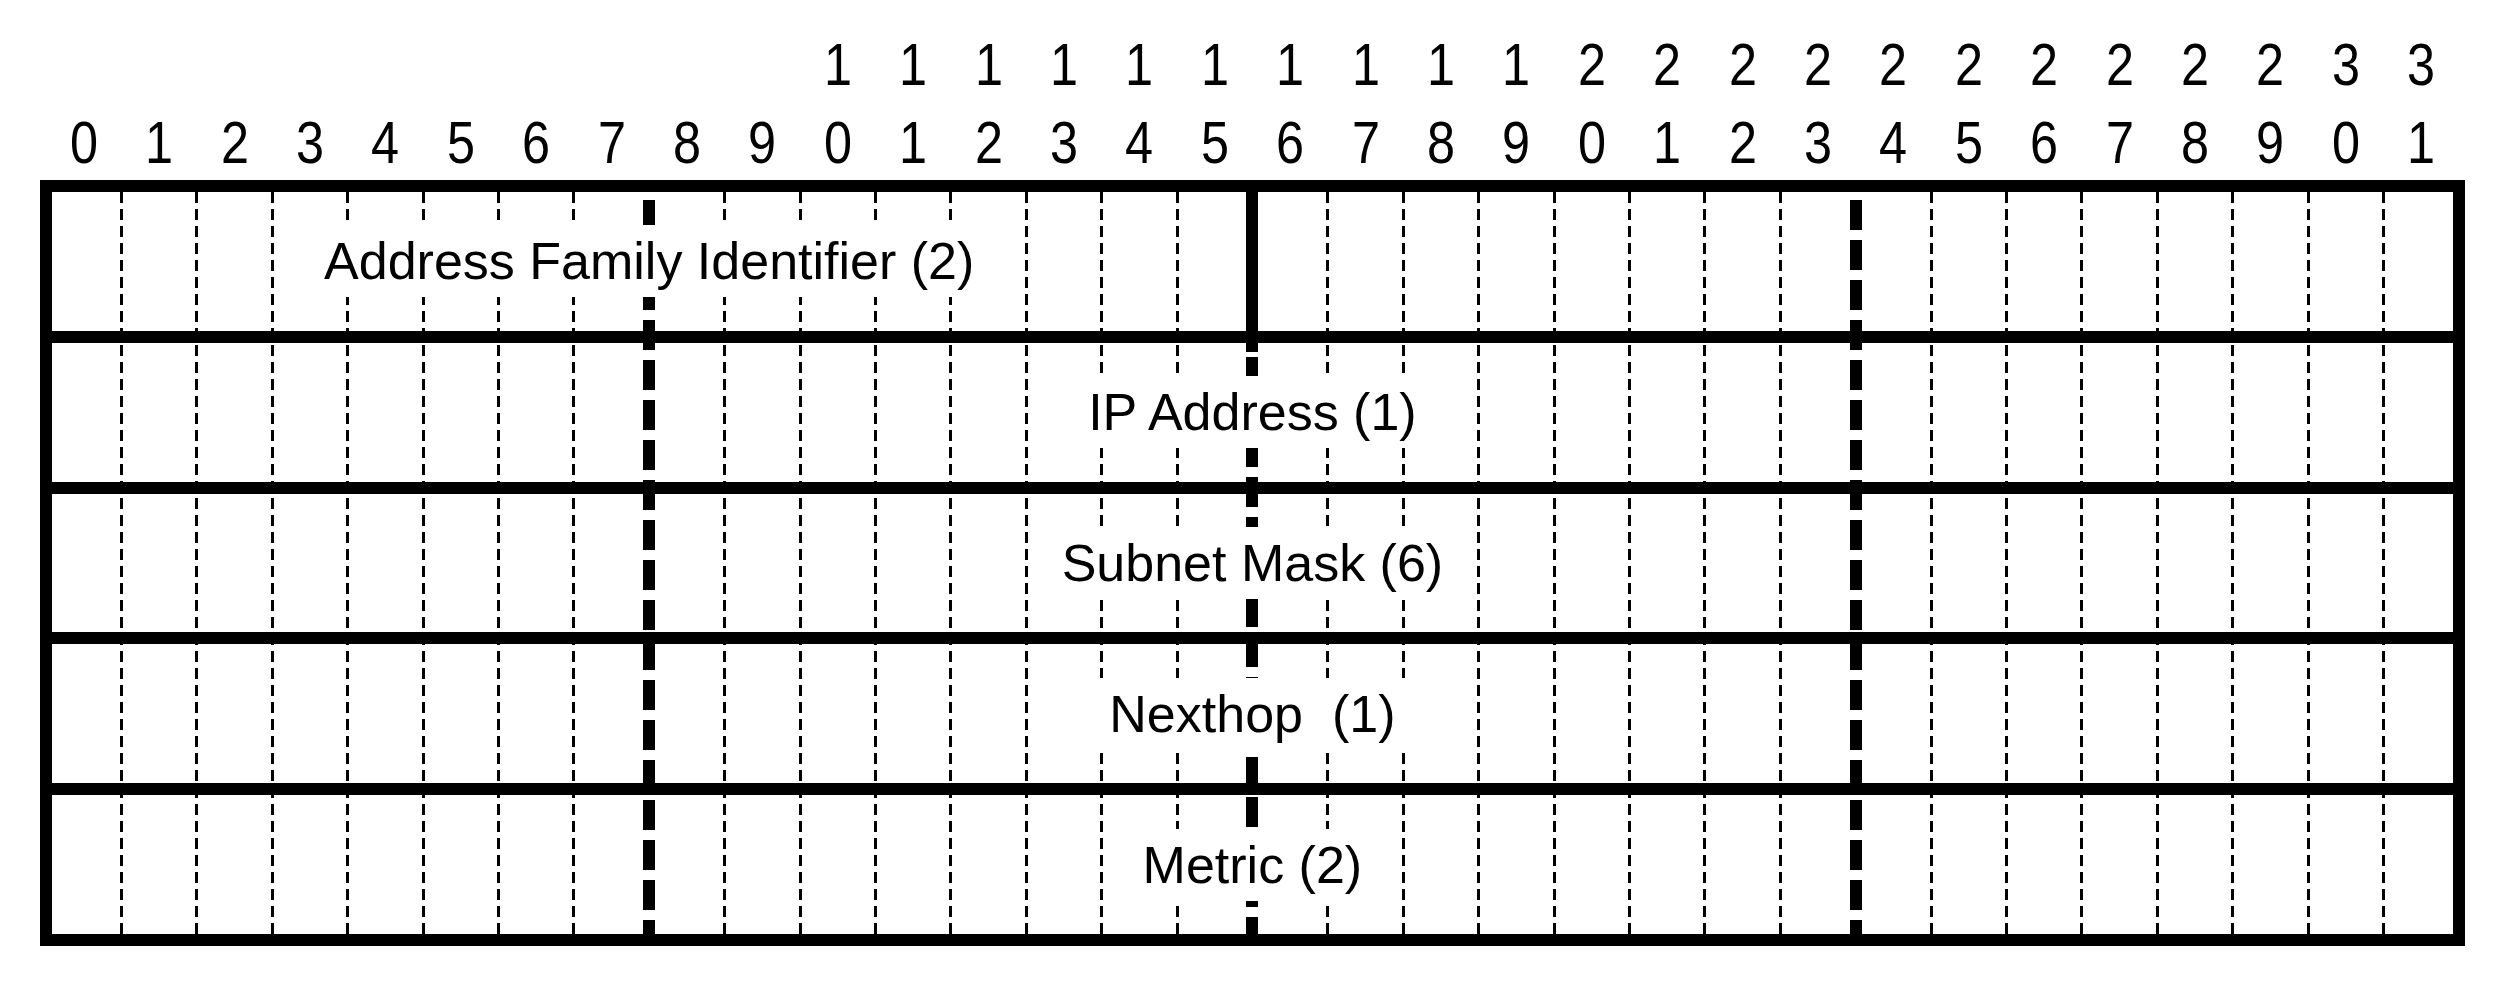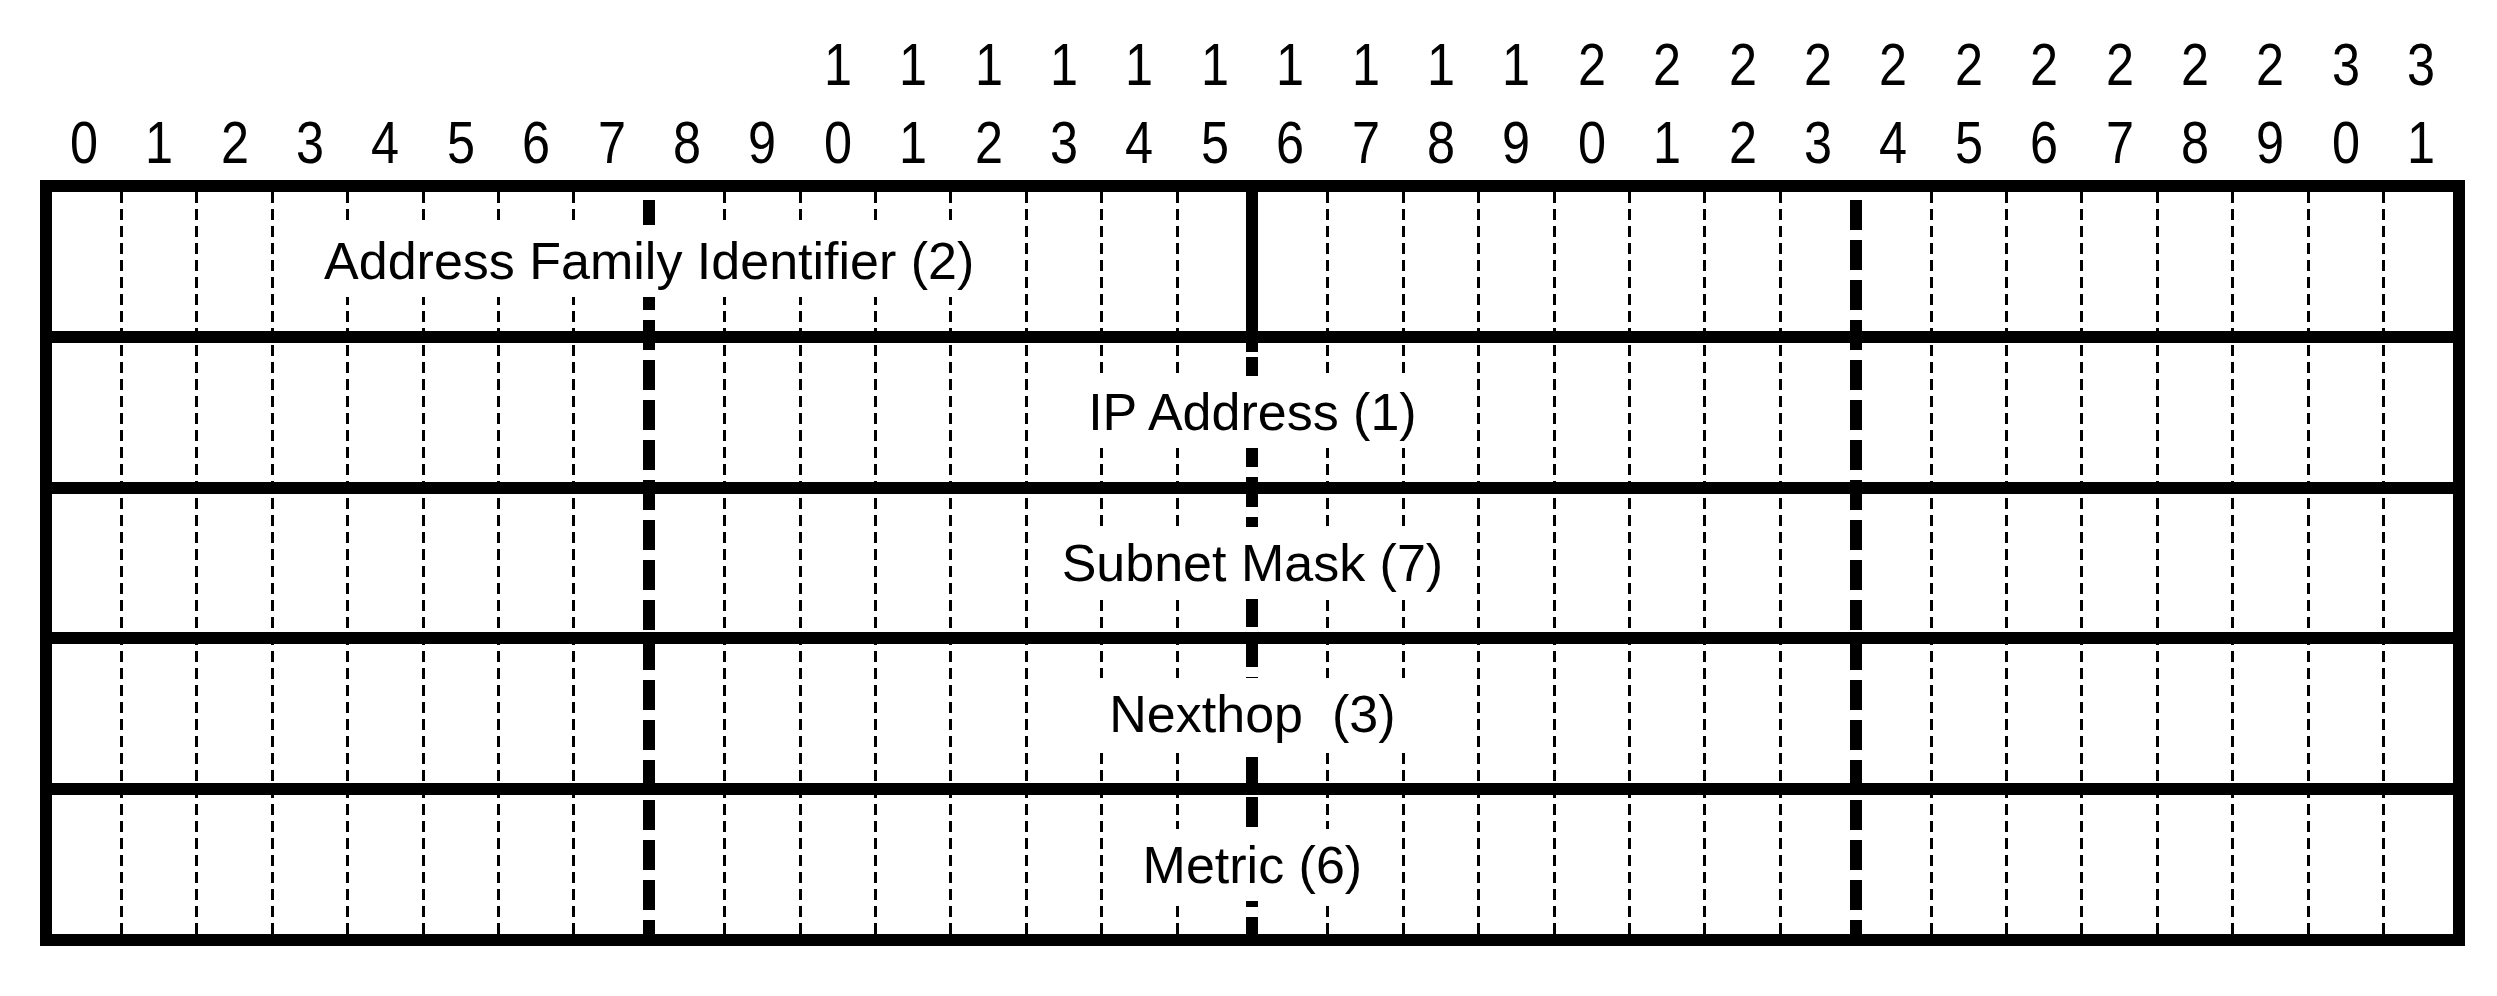--- a/index.html
+++ b/index.html
@@ -153,17 +153,17 @@
       <div class="vline vheavy" style="left: 1797.6px;"></div>
       <div class="vline vthin" style="left: 1877.5px;"></div>
       <div class="vline vthin" style="left: 1952.9px;"></div>
       <div class="vline vthin" style="left: 2028.3px;"></div>
       <div class="vline vthin" style="left: 2103.7px;"></div>
       <div class="vline vthin" style="left: 2179.1px;"></div>
       <div class="vline vthin" style="left: 2254.5px;"></div>
       <div class="vline vthin" style="left: 2329.9px;"></div>
       <span class="flabel" style="left: 597.2px; top: 69.4px;">Address Family Identifier (2)</span>
       <span class="flabel" style="left: 1200.4px; top: 220.2px;">IP Address (1)</span>
-      <span class="flabel" style="left: 1200.4px; top: 371px;">Subnet Mask (7)</span>
-      <span class="flabel" style="left: 1200.4px; top: 521.8px;">Nexthop  (3)</span>
-      <span class="flabel" style="left: 1200.4px; top: 672.6px;">Metric (6)</span>
+      <span class="flabel" style="left: 1200.4px; top: 371px;">Subnet Mask (6)</span>
+      <span class="flabel" style="left: 1200.4px; top: 521.8px;">Nexthop  (1)</span>
+      <span class="flabel" style="left: 1200.4px; top: 672.6px;">Metric (2)</span>
     </div>
 </div>
 
 </body></html>

